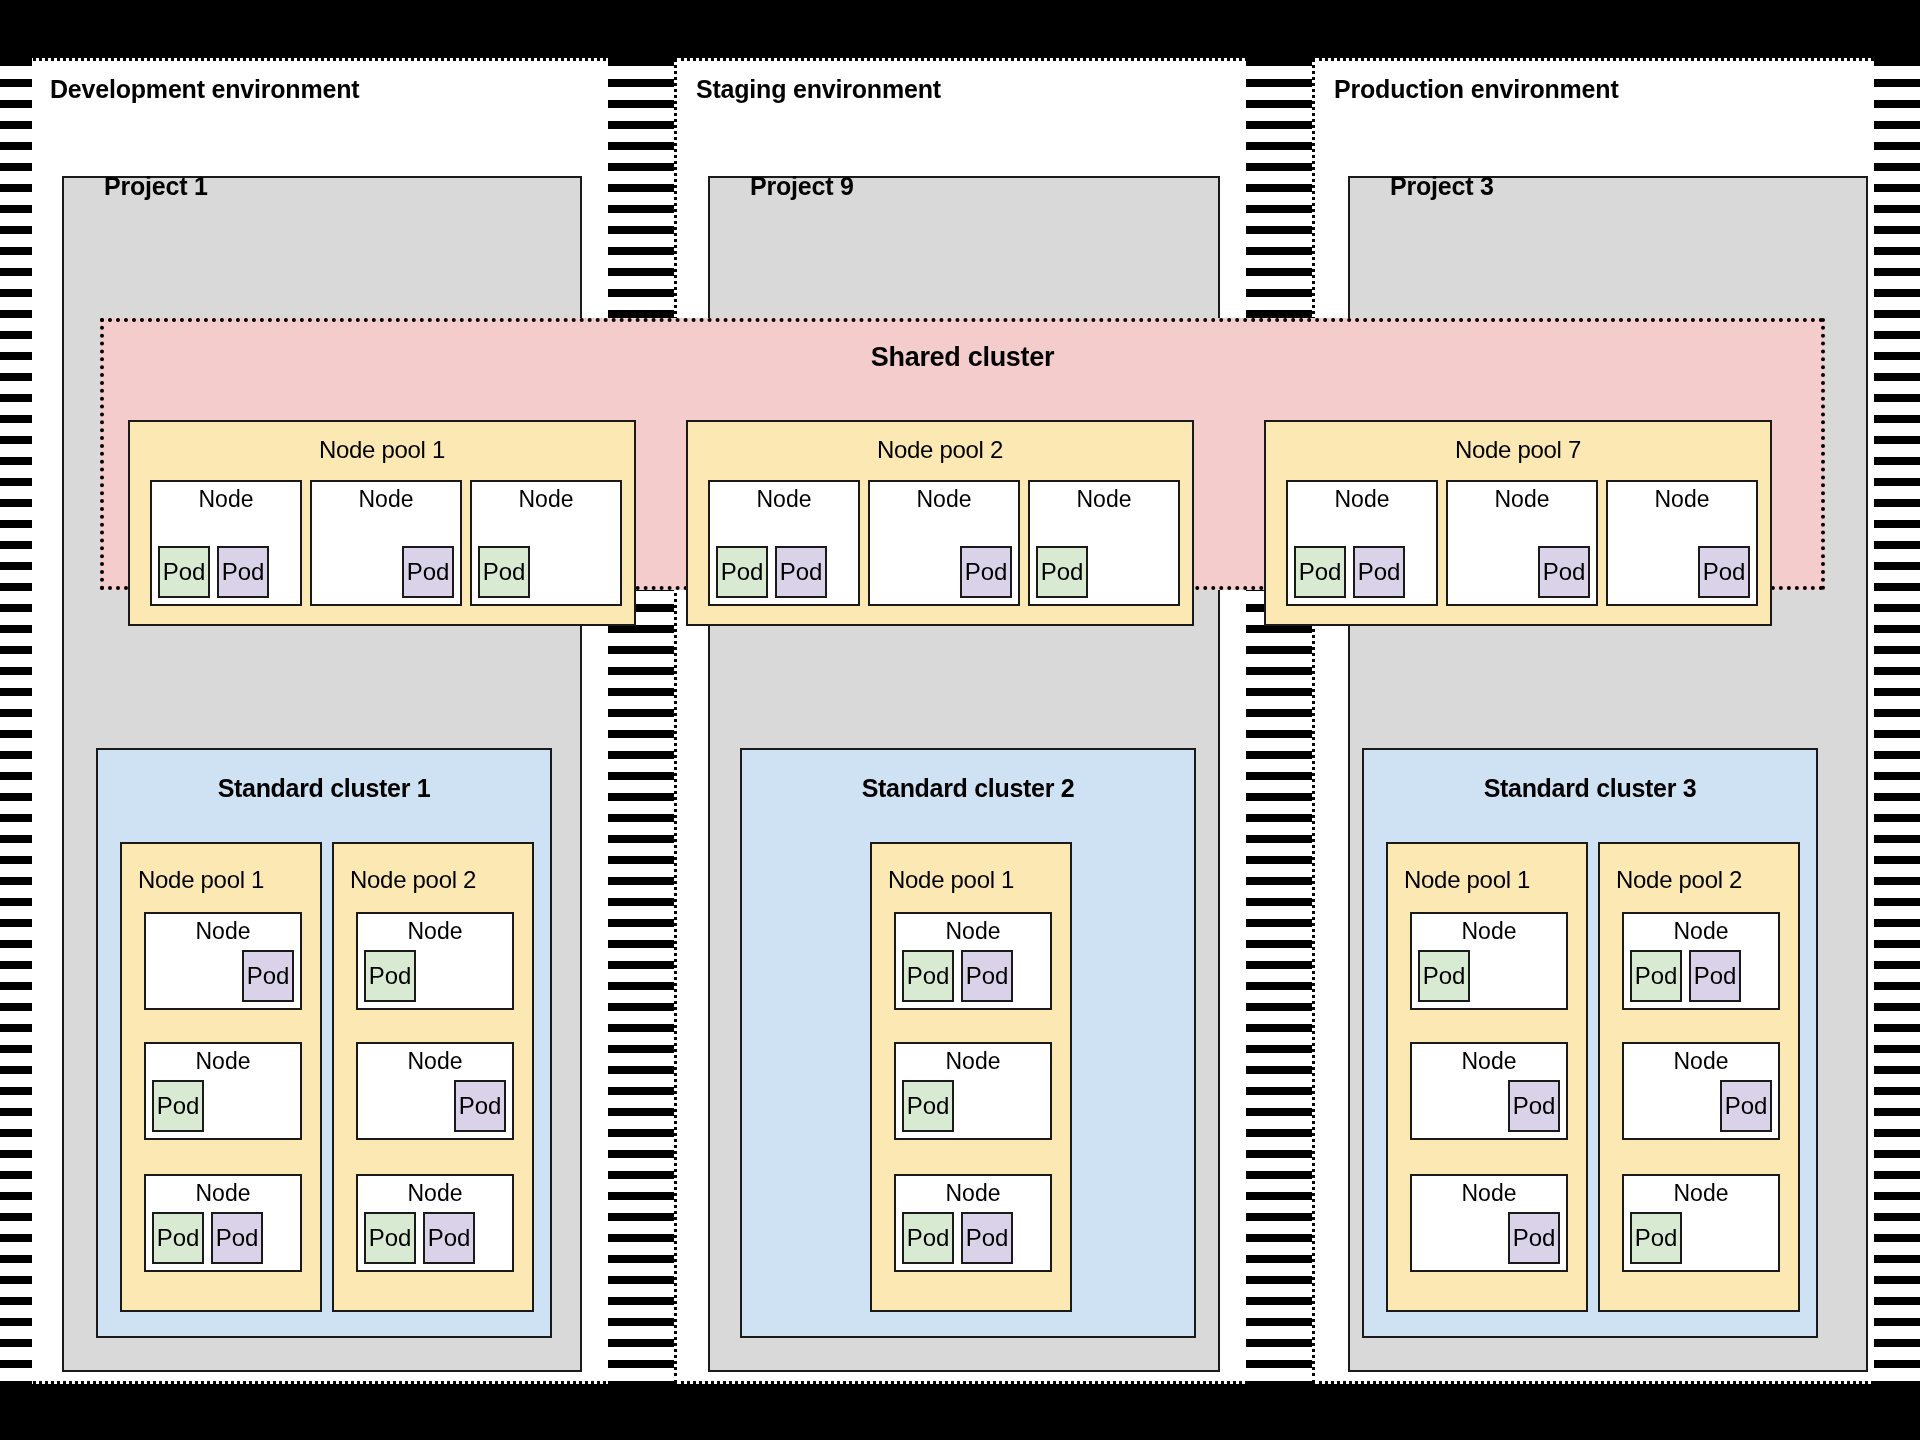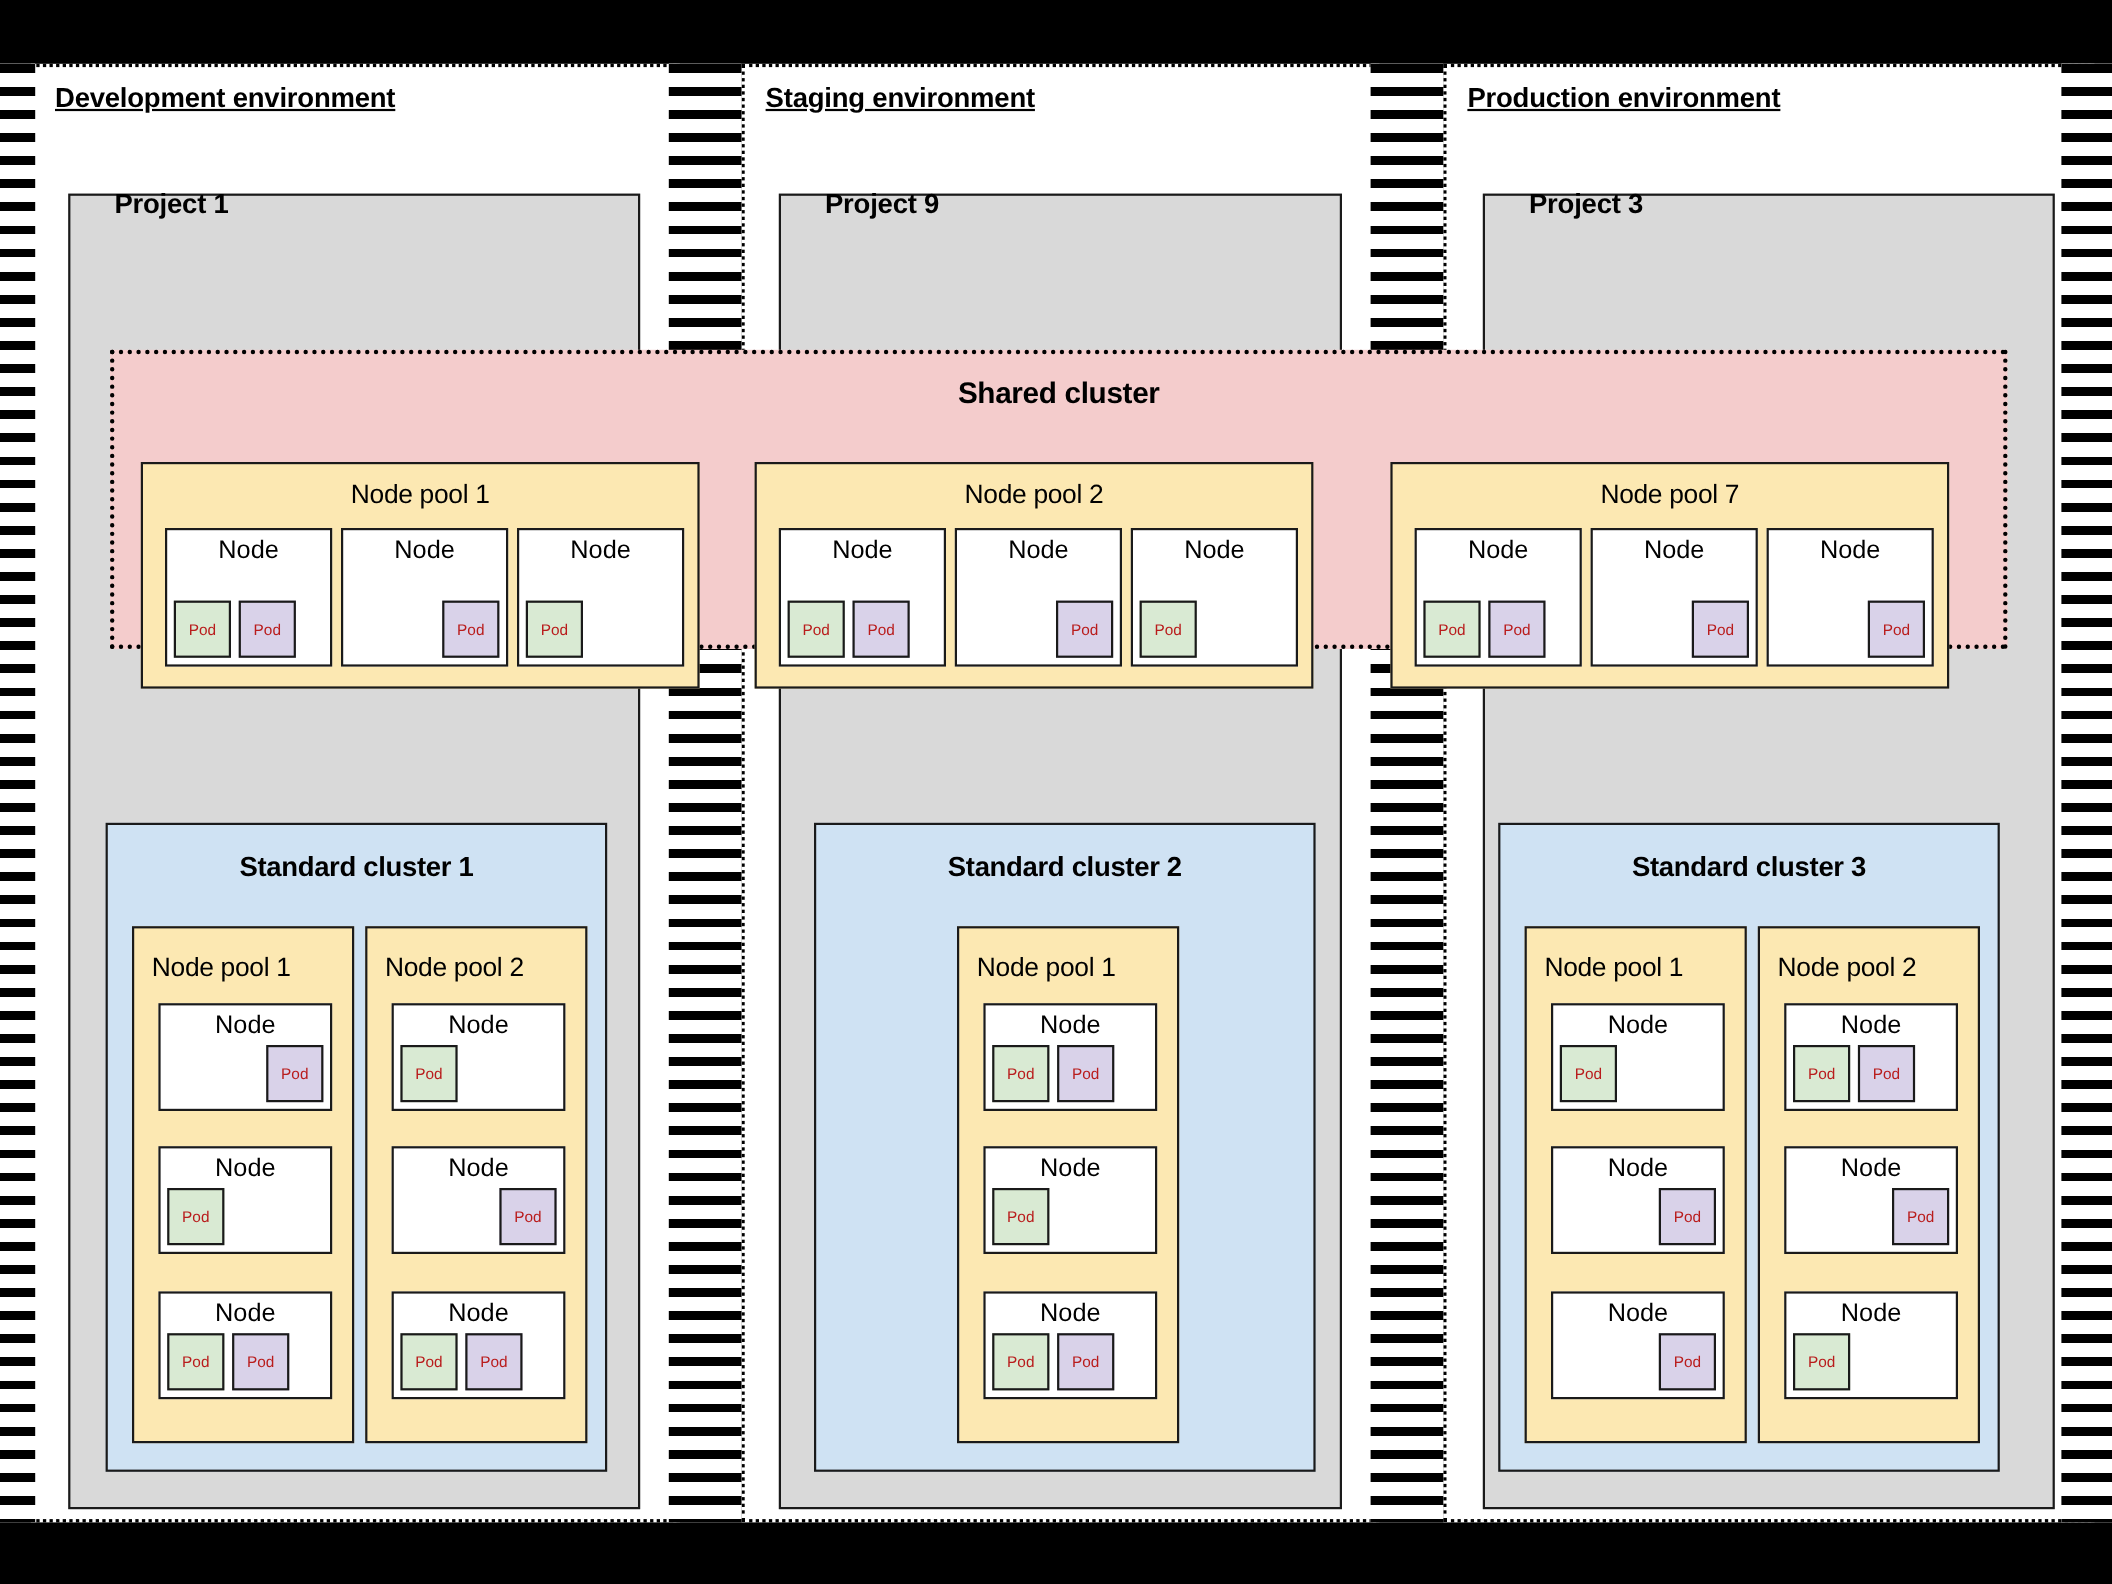--- a/index.html
+++ b/index.html
@@ -38,21 +38,20 @@
     border: 3px dotted #000000;
     z-index: 2;
   }
   .env-title {
     position: absolute;
     font-size: 25px;
     font-weight: bold;
     color: #000000;
     letter-spacing: -0.2px;
     white-space: nowrap;
-    text-decoration: underline;
   }
 
   
   .project {
     position: absolute;
     background: #d9d9d9;
     border: 2.5px solid #1a1a1a;
     z-index: 3;
   }
   .project-title {
@@ -149,22 +148,22 @@
   .node-pods.right { justify-content: flex-end; }
   .node-pods.left  { justify-content: flex-start; }
 
   .pod {
     width: 52px;
     height: 52px;
     border: 2px solid #1a1a1a;
     display: flex;
     align-items: center;
     justify-content: center;
-    font-size: 14px;
-    color: #b91c1c;
+    font-size: 24px;
+    color: #000000;
     line-height: 1;
   }
   .pod.green  { background: #d9ead3; }
   .pod.purple { background: #d9d2e9; }
 </style>
 </head>
 <body>
 
 <div id="stage">
 

